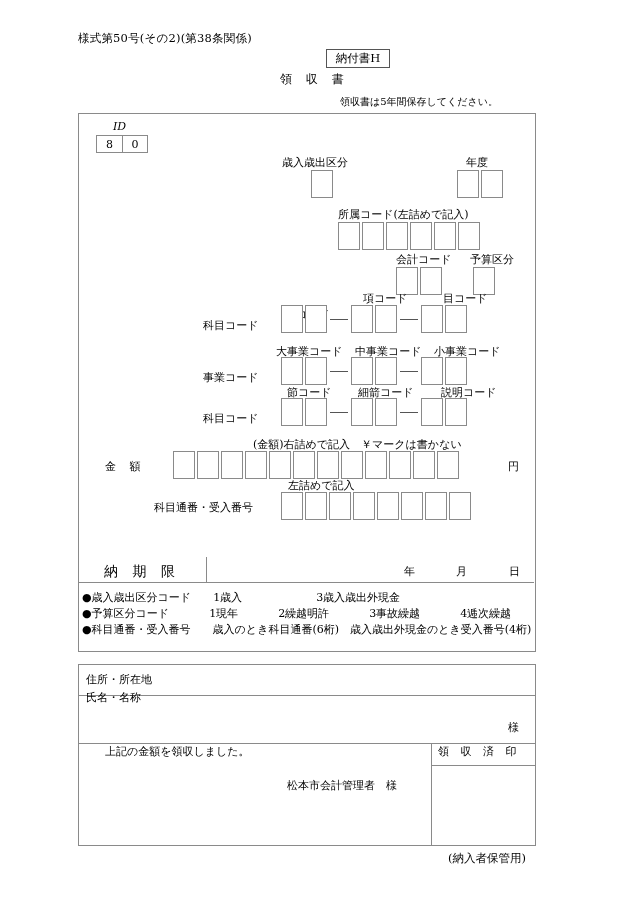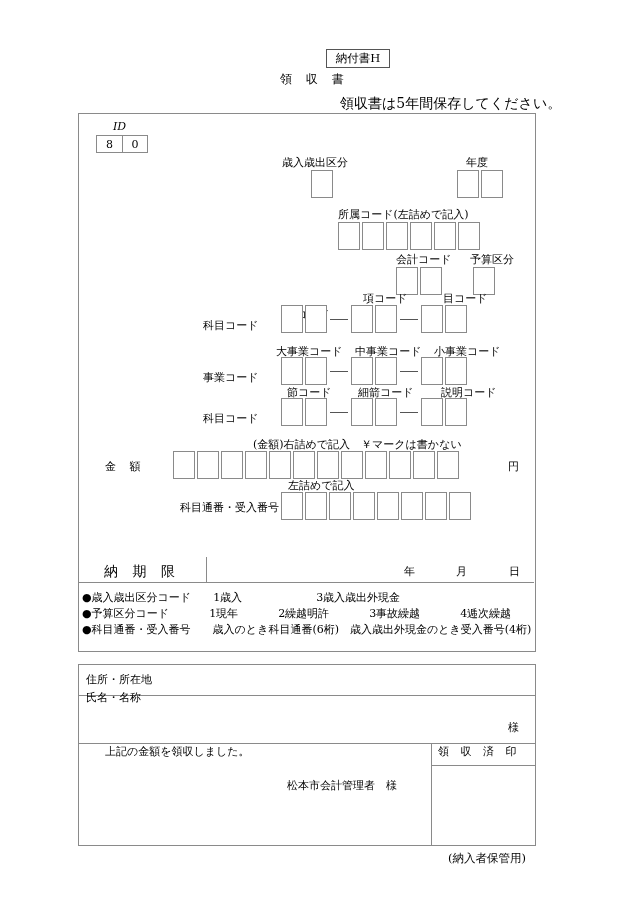--- a/index.html
+++ b/index.html
@@ -11,21 +11,21 @@
   .pg{position:absolute;inset:0;}
   .abs{position:absolute;white-space:nowrap;}
 
   
   #form-code{left:78px;top:31px;font-size:11.5px;letter-spacing:.2px;}
   #nofu-box{
     left:326px;top:49px;width:62px;height:17px;border:1px solid #555;
     text-align:center;font-size:11.5px;line-height:17px;
   }
   #doc-title{left:280px;top:71px;font-size:12px;letter-spacing:5px;}
-  #keep-note{left:340px;top:95px;font-size:14px;}
+  #keep-note{left:340px;top:95px;font-size:10px;}
 
   
   #main-frame{
     position:absolute;left:78px;top:113px;width:456px;height:443px;
     border:1px solid #8a8a8a;background:#fff;
   }
   #lower-frame{
     position:absolute;left:78px;top:556px;width:456px;height:95px;
     border:1px solid #8a8a8a;border-top:none;background:#fff;
   }
@@ -84,21 +84,21 @@
   #lbl-setsu{left:287px;top:385px;}
   #lbl-saisetsu{left:358px;top:385px;}
   #lbl-setsumei{left:441px;top:385px;}
 
   #lbl-kingaku-note{left:253px;top:437px;}
   #lbl-kingaku{left:105px;top:459px;letter-spacing:5px;}
   #row-kingaku{left:173px;top:451px;}
   #lbl-en{left:508px;top:459px;}
 
   #lbl-hidari{left:288px;top:478px;}
-  #lbl-tsuuban{left:180px;top:500px;text-align:center;}
+  #lbl-tsuuban{left:154px;top:500px;text-align:center;}
   #row-tsuuban{left:281px;top:492px;}
 
   
   #nouki-row{
     position:absolute;left:78px;top:557px;width:456px;height:26px;
     border-bottom:1px solid #8a8a8a;box-sizing:border-box;
   }
   #nouki-label{left:104px;top:563px;letter-spacing:5px;font-size:14px;}
   #nouki-div{position:absolute;left:206px;top:557px;width:1px;height:26px;background:#8a8a8a;}
   #nouki-y{left:404px;top:564px;}
@@ -125,20 +125,21 @@
   #lbl-ryoshu-txt{left:105px;top:744px;}
   #lbl-matsumoto{left:287px;top:778px;}
   #lbl-inkan{left:438px;top:744px;letter-spacing:4px;}
   #footer-note{left:448px;top:851px;font-size:11.5px;}
 </style>
 </head>
 <body>
 
 <div class="pg">
 
+  <div class="abs" id="form-code">様式第50号(その2)(第38条関係)</div>
   <div class="abs" id="nofu-box">納付書H</div>
   <div class="abs" id="doc-title">領 収 書</div>
   <div class="abs" id="keep-note">領収書は5年間保存してください。</div>
 
   <div id="main-frame"></div>
 
   <div class="abs" id="id-label">ID</div>
   <div class="cellrow" id="id-cells">
     <div class="cell filled">8</div>
     <div class="cell filled">0</div>

